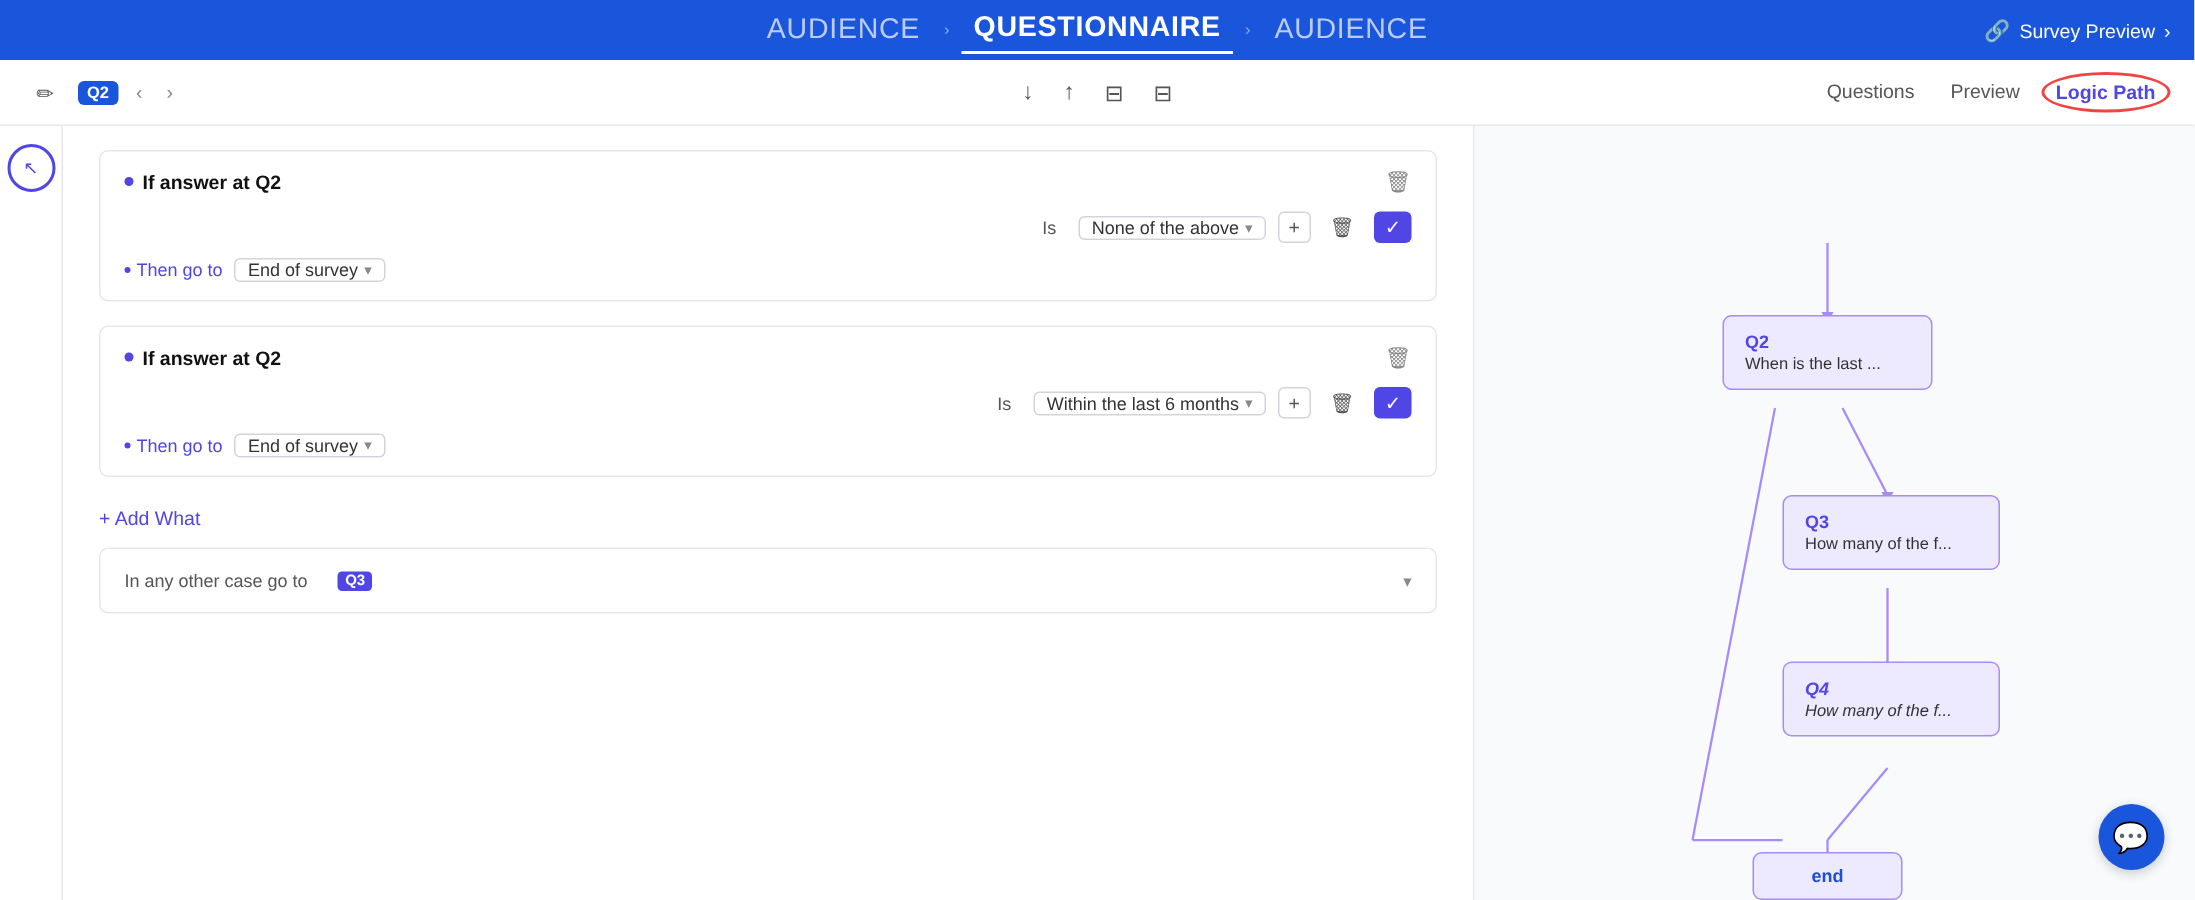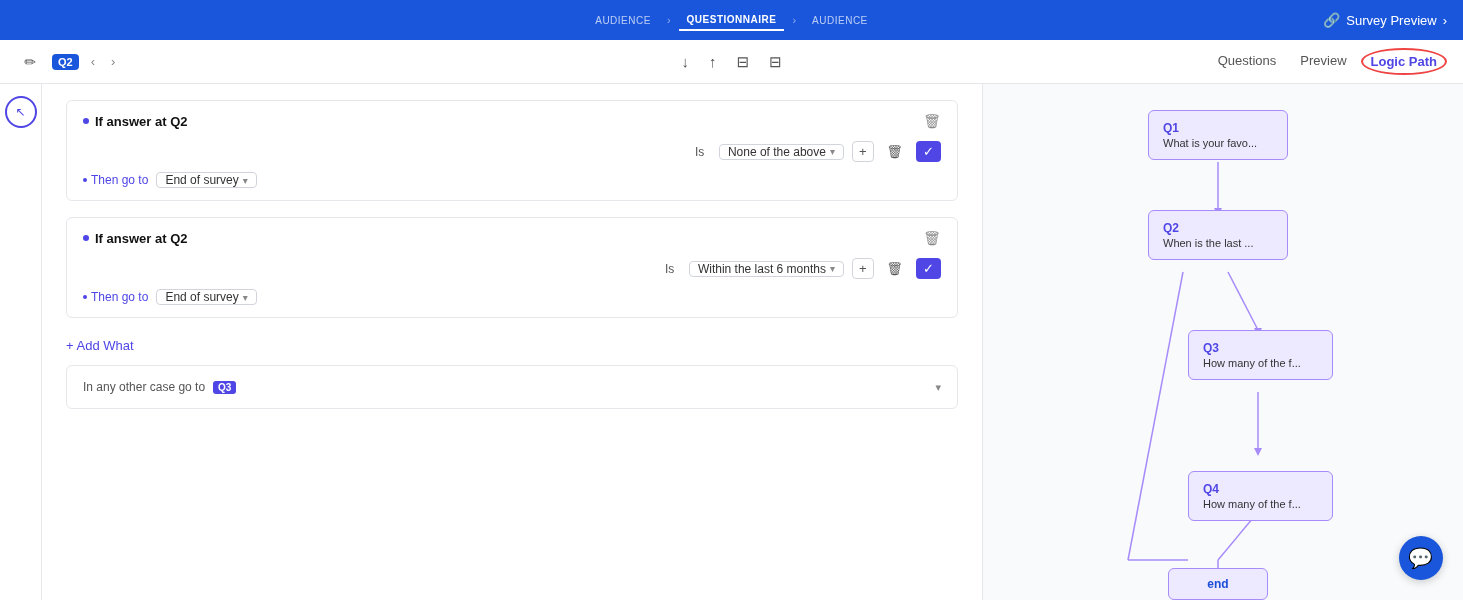--- a/index.html
+++ b/index.html
@@ -14,21 +14,21 @@
       justify-content: center;
       position: relative;
     }
     .top-nav-steps {
       display: flex;
       align-items: center;
       gap: 8px;
     }
     .nav-step {
       color: rgba(255,255,255,0.7);
-      font-size: 10px;
+      font-size: 19px;
       font-weight: 500;
       letter-spacing: 0.5px;
       cursor: pointer;
       padding: 4px 8px;
     }
     .nav-step.active {
       color: #fff;
       font-weight: 700;
       border-bottom: 2px solid #fff;
     }
@@ -239,21 +239,21 @@
       color: #4f46e5; font-size: 13px; padding: 4px 0;
       display: flex; align-items: center; gap: 4px;
     }
 
     .any-other-case {
       border: 1px solid #e5e7eb;
       border-radius: 6px;
       padding: 14px 16px;
       display: flex;
       align-items: center;
-      gap: 8px;
+      gap: 20px;
       font-size: 13px;
       color: #333;
       margin-top: 8px;
     }
     .q-badge-sm {
       background: #4f46e5;
       color: #fff;
       border-radius: 3px;
       padding: 1px 5px;
       font-size: 10px;
@@ -459,36 +459,32 @@
 
         <line x1="185" y1="292" x2="185" y2="350" stroke="#a78bfa" stroke-width="1.5"></line>
         <polygon points="181,348 185,356 189,348" fill="#a78bfa"></polygon>
 
         <line x1="185" y1="412" x2="145" y2="460" stroke="#a78bfa" stroke-width="1.5"></line>
 
         <line x1="55" y1="460" x2="115" y2="460" stroke="#a78bfa" stroke-width="1.5"></line>
         <line x1="145" y1="460" x2="145" y2="468" stroke="#a78bfa" stroke-width="1.5"></line>
       </svg>
 
-      <div class="node-box" style="left:75px; top:10px; width:140px;">
-        <div class="node-id">Q1</div>
-        <div class="node-text">What is your favo...</div>
-      </div>
 
       <div class="node-box" style="left:75px; top:110px; width:140px;">
         <div class="node-id">Q2</div>
         <div class="node-text">When is the last ...</div>
       </div>
 
       <div class="node-box" style="left:115px; top:230px; width:145px;">
         <div class="node-id">Q3</div>
         <div class="node-text">How many of the f...</div>
       </div>
 
-      <div class="node-box" style="left:115px; top:371px; width:145px;">
+      <div class="node-box" style="left:115px; top:341px; width:145px;font-style:italic;">
         <div class="node-id">Q4</div>
         <div class="node-text">How many of the f...</div>
       </div>
 
       <div class="end-box" style="left:95px; top:468px; min-width:100px; text-align:center;">
         <span>end</span>
       </div>
 
     </div>
   </div>

